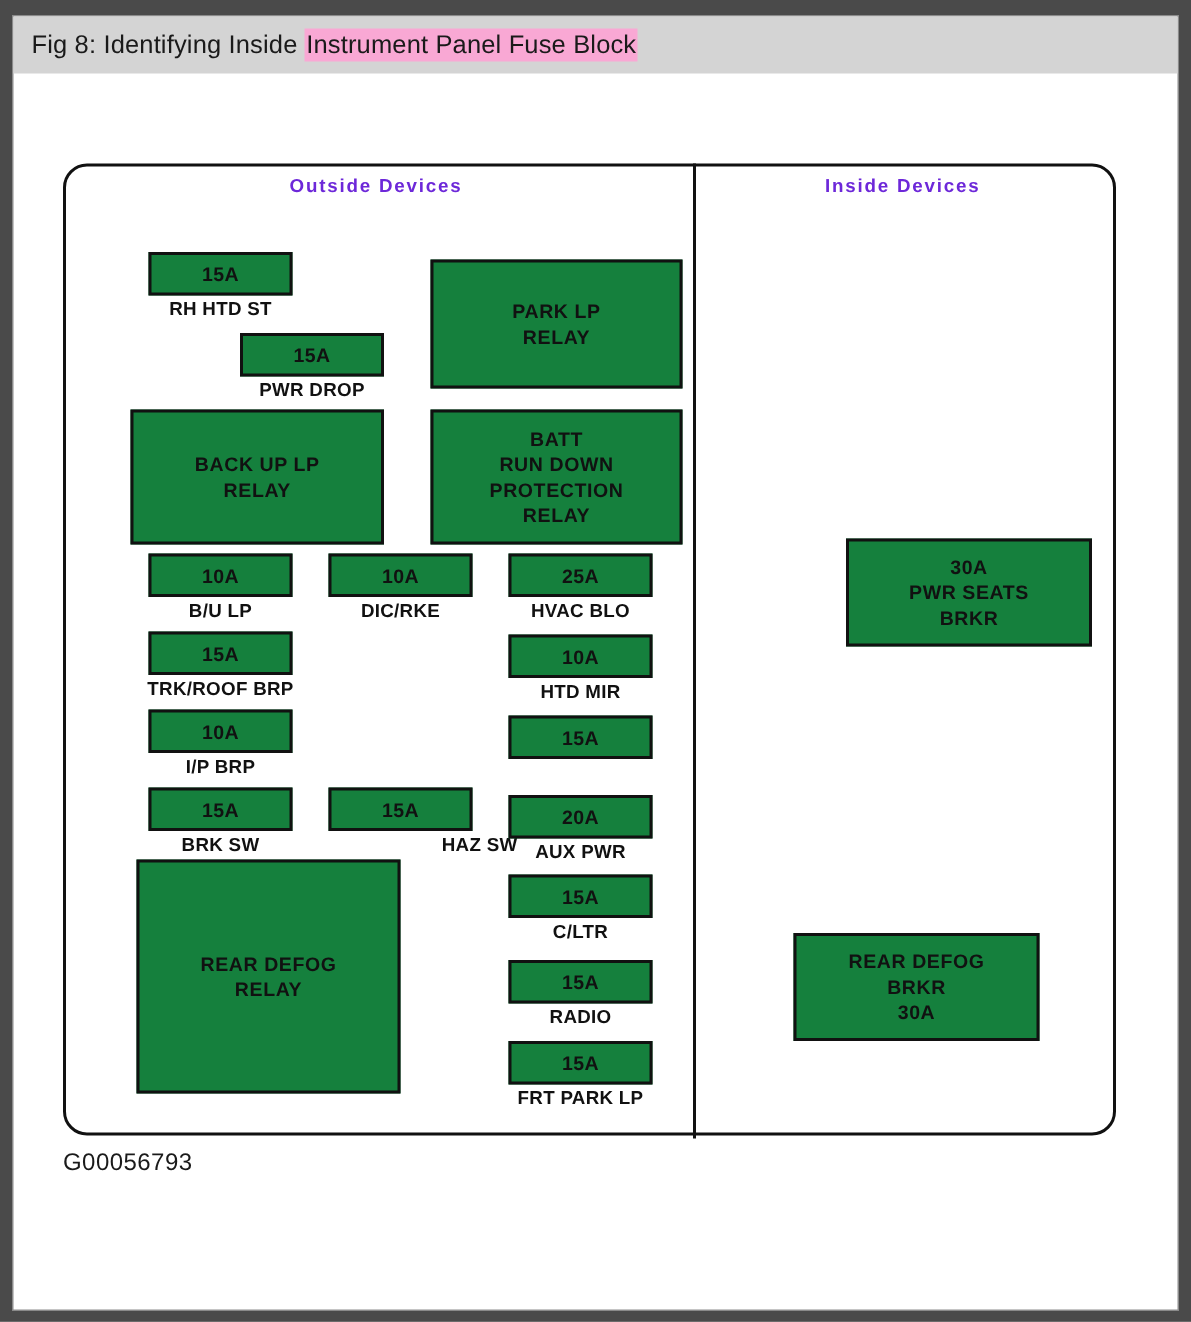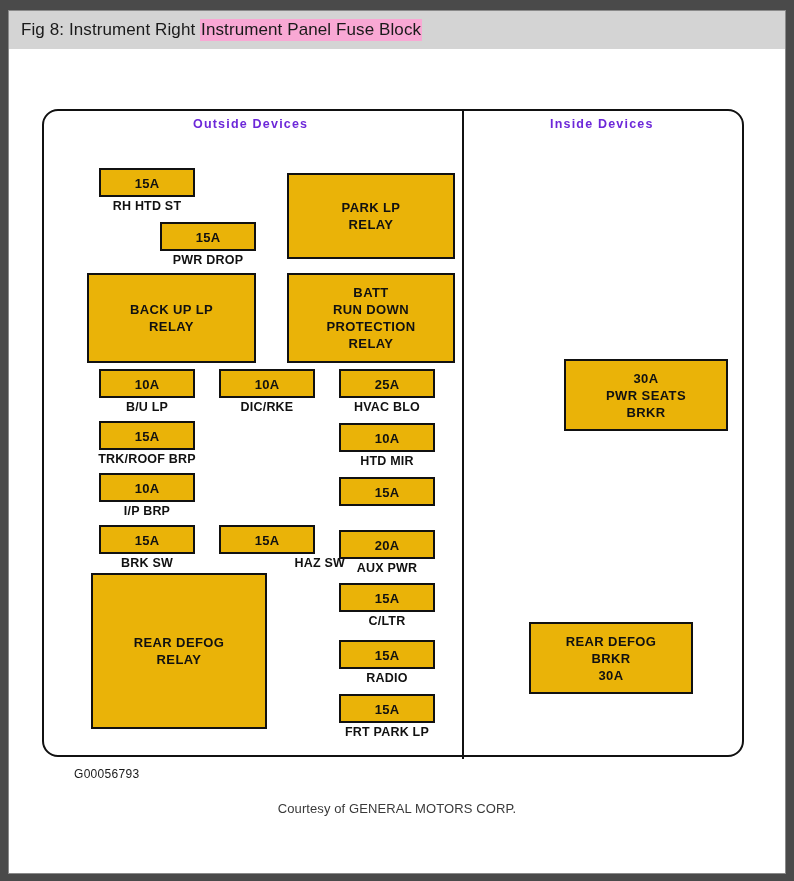--- a/index.html
+++ b/index.html
@@ -87,21 +87,21 @@
     letter-spacing: 1.2px;
     white-space: nowrap;
   }
   #title-outside { left: 184px; top: 68px; }
   #title-inside  { left: 541px; top: 68px; }
 
   
   .box {
     position: absolute;
     border: 2.5px solid #111111;
-    background: #eab308;
+    background: #15803d;
     box-sizing: border-box;
   }
   
   .fuse .amp {
     position: absolute;
     left: 0;
     right: 0;
     top: 50%;
     transform: translateY(-50%);
     text-align: center;
@@ -131,45 +131,44 @@
     font-weight: bold;
     color: #111111;
     line-height: 17px;
     letter-spacing: 0.4px;
   }
 
   #ref-code {
     position: absolute;
     left: 33px;
     top: 718px;
-    font-size: 12px;
+    font-size: 16px;
     color: #1a1a1a;
     letter-spacing: 0.3px;
-    margin-left: 32px;
   }
   #courtesy {
     position: absolute;
     left: 0;
     width: 776px;
     top: 790px;
     text-align: center;
     font-size: 13px;
     color: #3a3a3a;
     letter-spacing: 0.1px;
   }
 </style>
 </head>
 <body>
 
 <div id="page">
   <div id="sheet">
 
     <div id="caption-bar">
       <div id="caption-text">
-        <span>Fig 8: Instrument Right </span><span class="hl">Instrument Panel Fuse Block</span>
+        <span>Fig 8: Identifying Inside </span><span class="hl">Instrument Panel Fuse Block</span>
       </div>
     </div>
 
     <div id="diagram">
 
       <div id="panel"></div>
       <div id="divider"></div>
 
       <div class="section-title" id="title-outside">Outside  Devices</div>
       <div class="section-title" id="title-inside">Inside  Devices</div>
@@ -253,15 +252,14 @@
             <div class="blocktext">30A<br>PWR SEATS<br>BRKR</div>
           </div>
           <div class="box" style="left: 520px; top: 573px; width: 164px; height: 72px;">
             <div class="blocktext">REAR DEFOG<br>BRKR<br>30A</div>
           </div>
         </div>
 
       <div id="ref-code">G00056793</div>
     </div>
 
-    <div id="courtesy">Courtesy of GENERAL MOTORS CORP.</div>
   </div>
 </div>
 
 </body></html>

